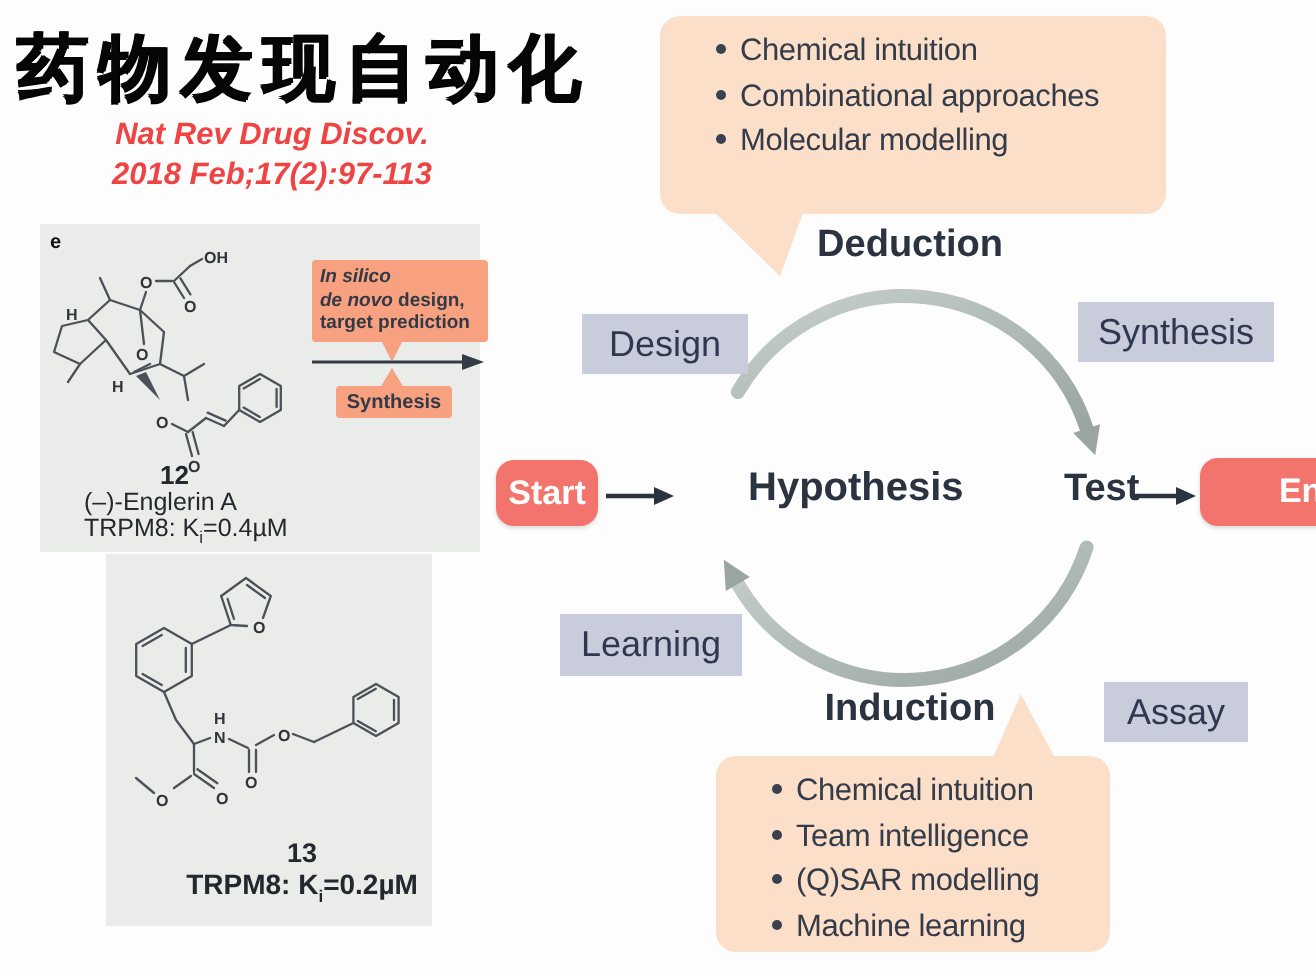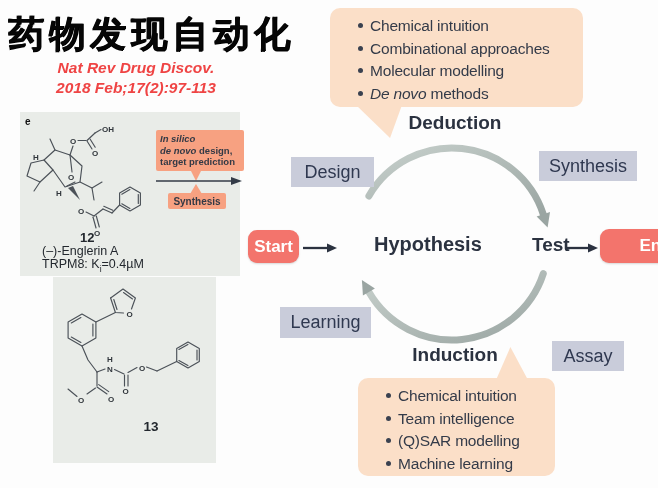--- a/index.html
+++ b/index.html
@@ -182,20 +182,21 @@
     <path d="M37 90 L37 104"></path>
     <path d="M37 105 L47 112"></path>
       <path d="M38.7 102.6 L48.7 109.6"></path>
     <text x="48" y="120">O</text>
     <path d="M35.5 106 L27 112"></path>
     <text x="18" y="121">O</text>
     <path d="M17 114.5 L8 107"></path>
   </svg>
   <div class="cap13">
     <div class="num">13</div>
+    <div class="act"><span>TRPM8: K</span><sub>i</sub><span>=0.2µM</span></div>
   </div>
 
   <svg class="arrow" style="left:340px;top:132px" width="230" height="230">
     <defs>
       <linearGradient id="arcg" x1="0" y1="0" x2="1" y2="1">
         <stop offset="0" stop-color="#c7d0cc"></stop>
           <stop offset="1" stop-color="#9aa5a2"></stop>
       </linearGradient>
     </defs>
     <path d="M 28.9 64 A 96 96 0 0 1 203.3 82.3" stroke="url(#arcg)" stroke-width="7" fill="none" stroke-linecap="round"></path>
@@ -212,24 +213,20 @@
           <span><i></i><span>Chemical intuition</span></span>
         </li>
       <li>
           <span class="dot"></span>
           <span><i></i><span>Combinational approaches</span></span>
         </li>
       <li>
           <span class="dot"></span>
           <span><i></i><span>Molecular modelling</span></span>
         </li>
-      <li>
-          <span class="dot"></span>
-          <span><i>De novo</i><span> methods</span></span>
-        </li>
     </ul>
   </div>
 
   <div class="tailP tail-bottom"></div>
   <div class="bubble bubble-bottom">
     <ul>
       <li>
           <span class="dot"></span>
           <span><i></i><span>Chemical intuition</span></span>
         </li>

